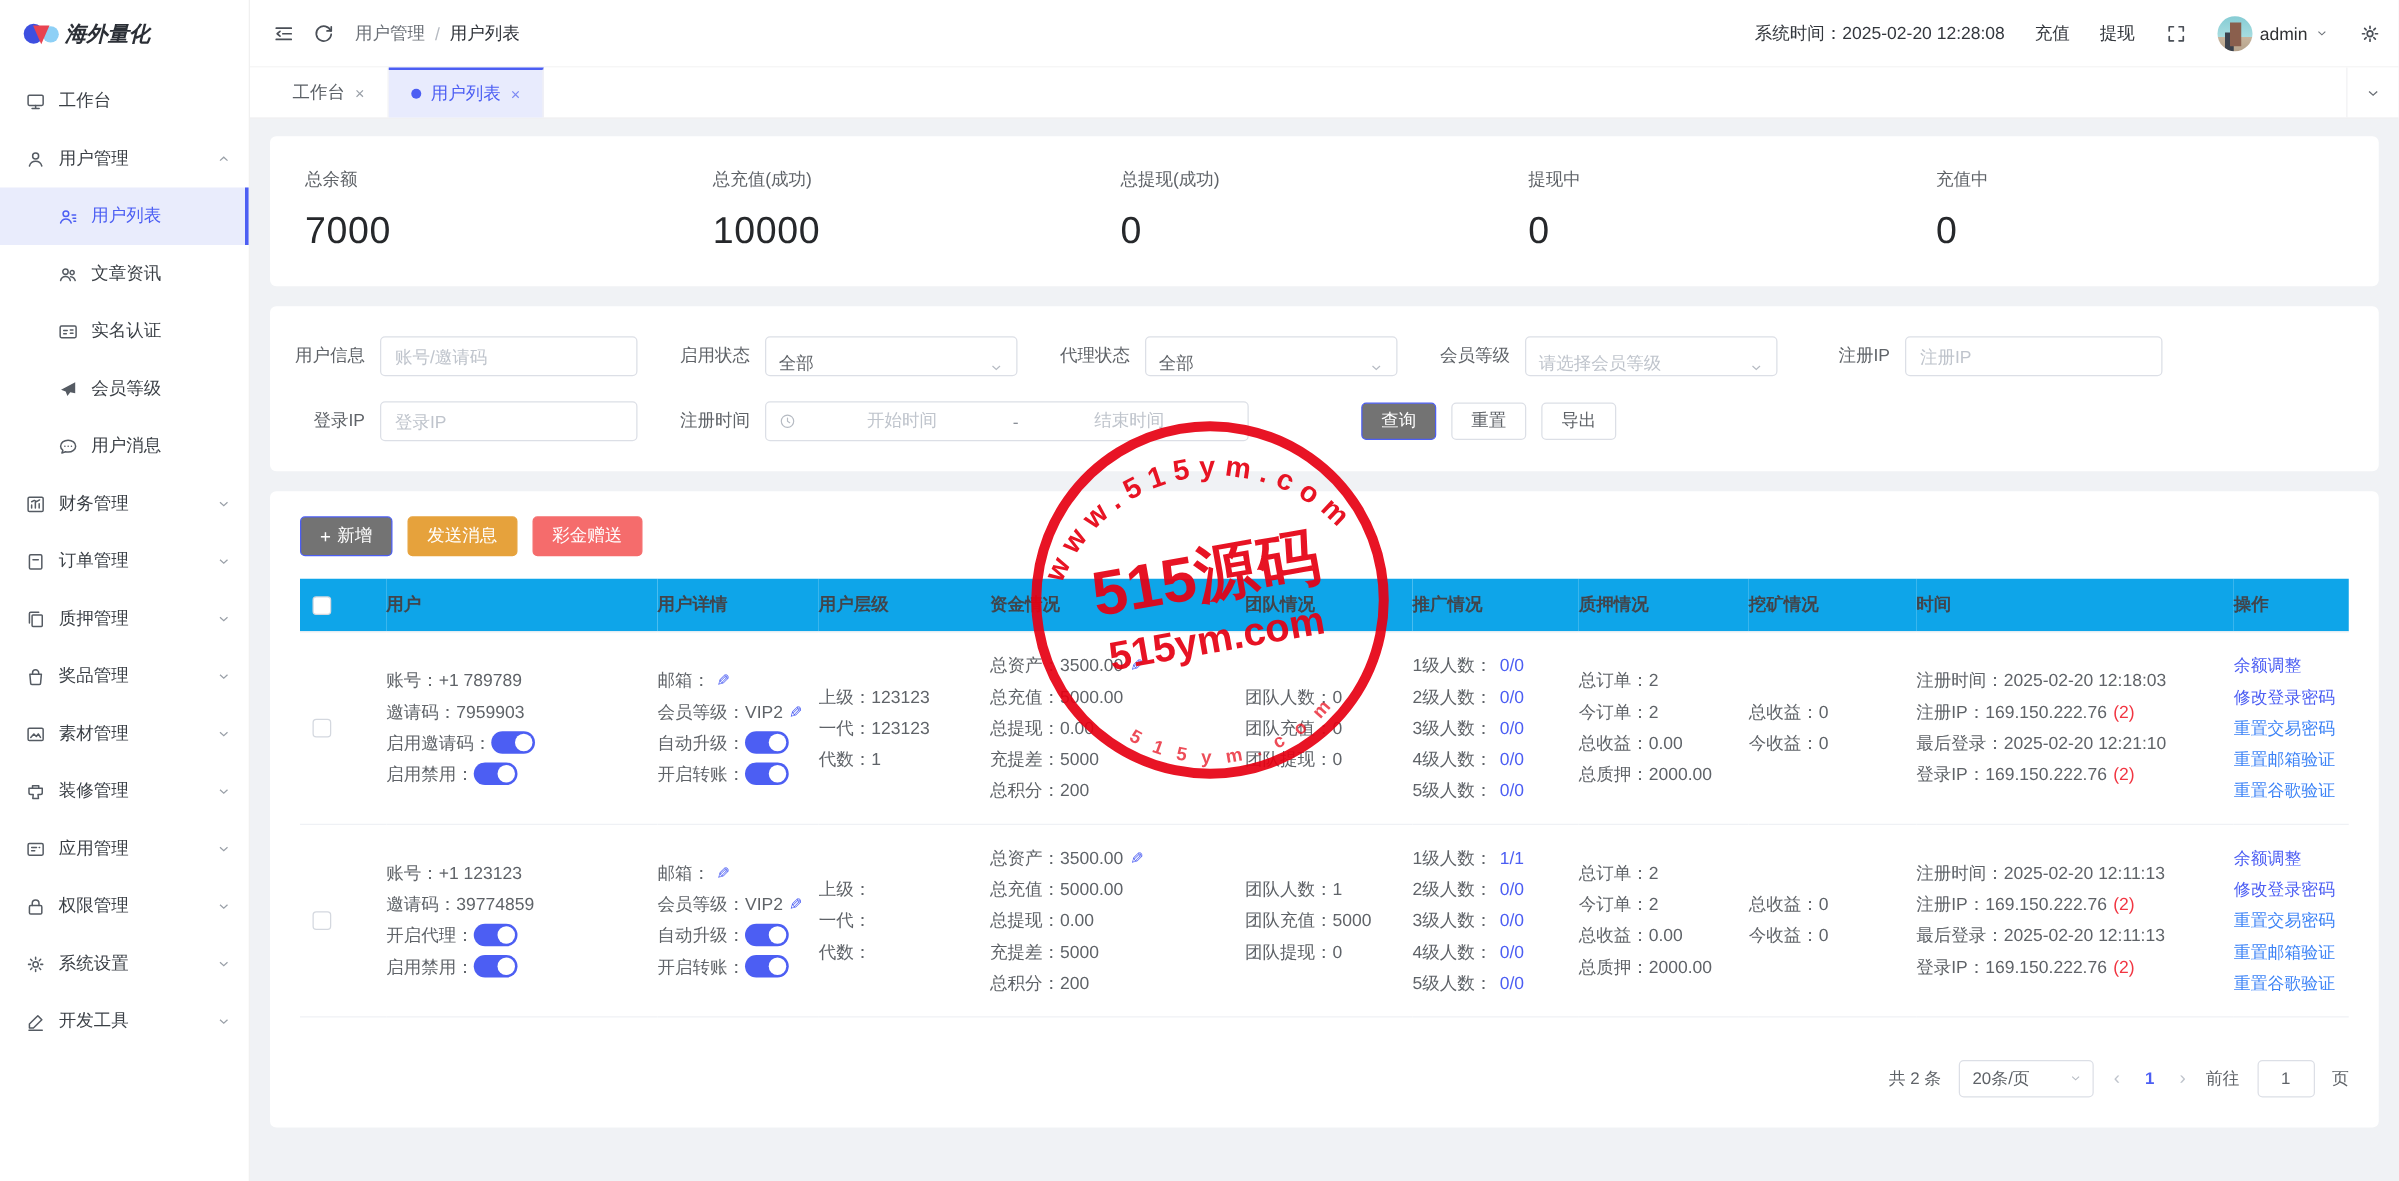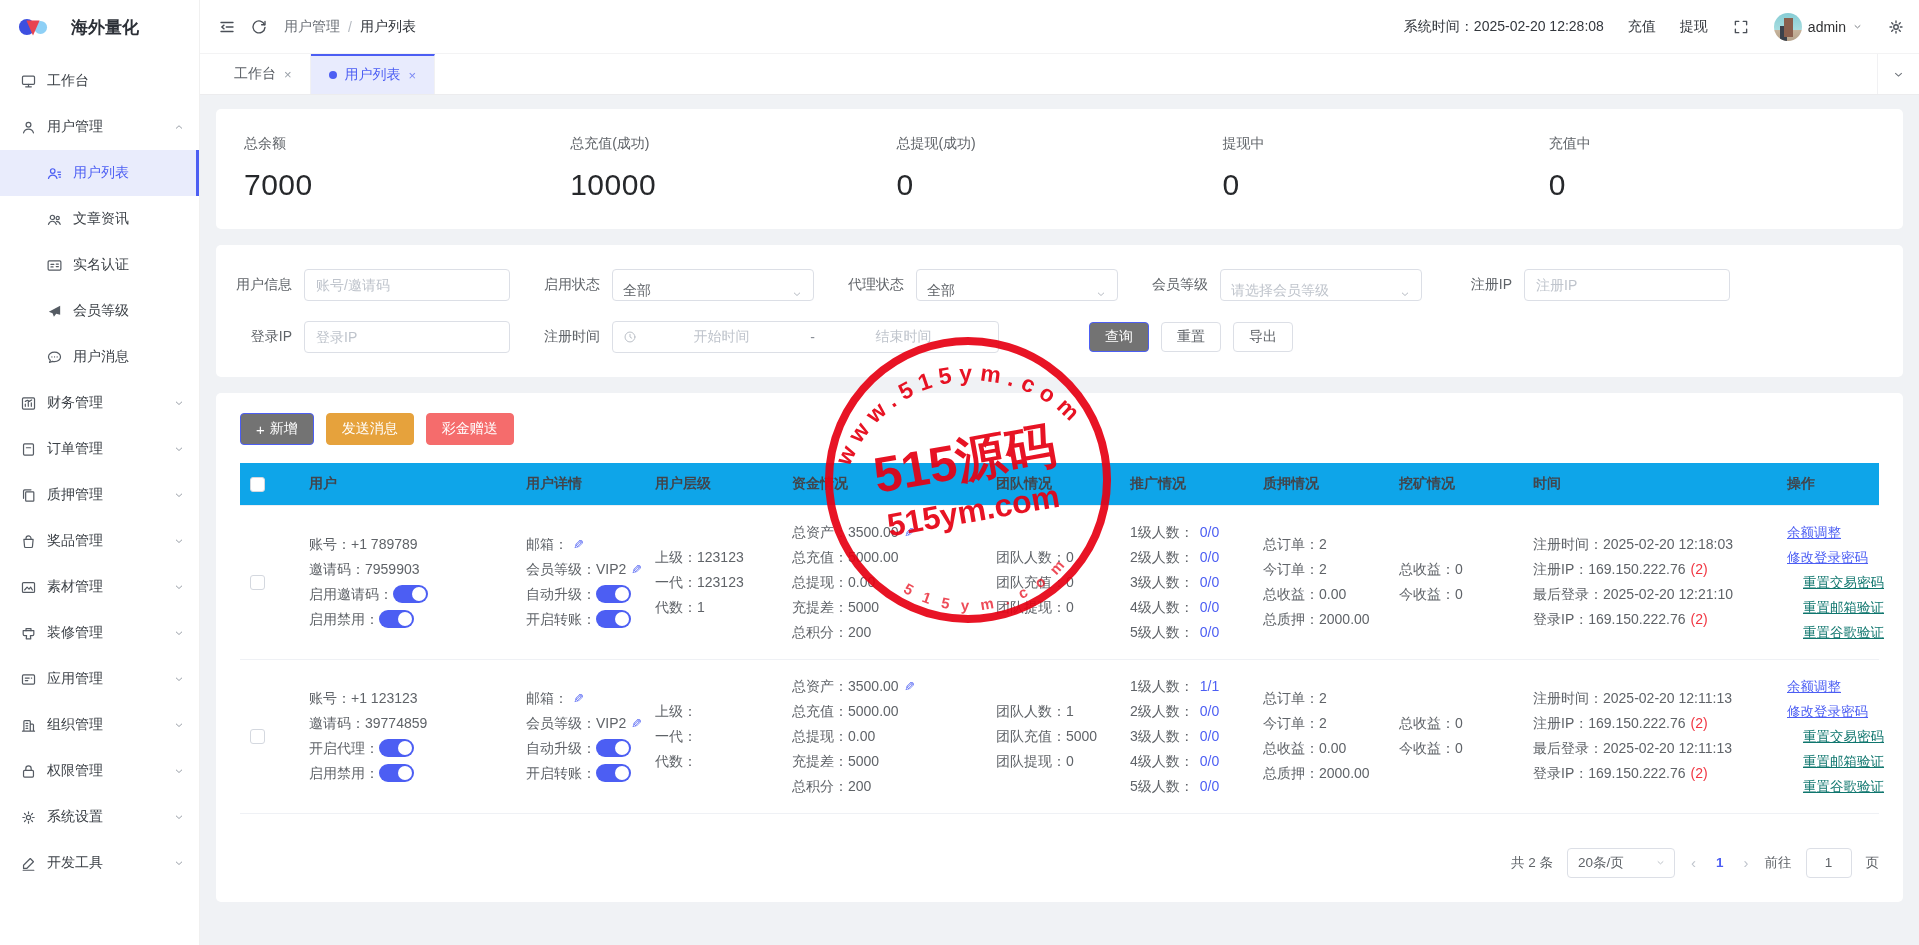--- a/index.html
+++ b/index.html
@@ -2,21 +2,21 @@
 <html><head>
 <meta charset="utf-8">
 <style>
   * { margin:0; padding:0; box-sizing:border-box; }
   html,body { width:1919px; height:945px; overflow:hidden; }
   body { font-family:"Liberation Sans","DejaVu Sans",sans-serif; font-size:14px; color:#303133; background:#f0f2f5; position:relative; }
   .app { display:flex; width:1919px; height:945px; }
 
   
   .sidebar { width:200px; background:#fff; border-right:1px solid #f0f0f0; flex:0 0 200px; overflow:hidden; }
-  .logo { height:54px; display:flex; align-items:center; padding-left:18px; gap:23px; }
+  .logo { height:54px; display:flex; align-items:center; padding-left:18px; gap:4px;font-style:italic; }
   .logo-text { font-size:17px; font-weight:bold; color:#2b2f36; }
   .menu { padding-top:4px; }
   .m-item { height:46px; display:flex; align-items:center; gap:10px; padding:0 14px 0 20px; color:#3a3f45; cursor:pointer; position:relative; }
   .m-item.child { padding-left:46px; }
   .m-item .mi-label { flex:1; font-size:14px; }
   .m-item .mi-icon { width:17px; height:17px; display:inline-flex; color:#555b63; }
   .m-item .mi-icon svg { width:17px; height:17px; stroke:currentColor; fill:none; stroke-width:1.7; stroke-linecap:round; stroke-linejoin:round; }
   .m-item .chev { color:#9aa0a8; display:inline-flex; }
   .m-item .chev svg { width:12px; height:12px; stroke:currentColor; fill:none; stroke-width:2; }
   .m-item.active { background:#e9ecfc; color:#4c5ef3; }
@@ -93,23 +93,23 @@
   .cb-cell { padding-left:10px !important; }
   .checkbox { width:15px; height:15px; border:1px solid #d4d8df; border-radius:3px; background:#fff; display:inline-block; vertical-align:middle; cursor:pointer; }
   .kv { line-height:25px; white-space:nowrap; }
   .klabel { color:#5f6368; }
   .kval { color:#5f6368; }
   .kval.link { color:#4c5ef3; cursor:pointer; margin-left:6px; }
   .suffix { color:#f13642; margin-left:5px; cursor:pointer; }
   .edit { color:#4c5ef3; font-size:13px; margin-left:5px; cursor:pointer; display:inline-block; transform:scaleX(-1); }
   .switch { width:35px; height:18px; border-radius:9px; background:#4c5ef3; display:inline-block; position:relative; vertical-align:-4px; cursor:pointer; }
   .switch::after { content:""; position:absolute; right:2px; top:2px; width:14px; height:14px; border-radius:50%; background:#fff; }
-  .op-link { cursor:pointer; text-decoration:underline; font-size:13.5px; }
+  .op-link { cursor:pointer; font-size:13.5px; }
   .op-link.c-blue { color:#4c5ef3; }
-  .op-link.c-orange { color:#0f766e;margin-left:16px; }
+  .op-link.c-orange { color:#3b82f6; }
 
   
   .pagination { display:flex; align-items:center; justify-content:flex-end; gap:14px; margin-top:34px; font-size:13.5px; color:#5f6368; }
   .pg-select { width:108px; height:30px; border:1px solid #dcdfe6; border-radius:4px; display:flex; align-items:center; padding:0 8px 0 10px; cursor:pointer; }
   .pg-select span { flex:1; }
   .pg-select svg { width:11px; height:11px; stroke:#b6bbc3; fill:none; stroke-width:2; }
   .pg-arrow { color:#bfc4cc; font-size:15px; cursor:pointer; padding:0 2px; }
   .pg-num { color:#4c5ef3; font-weight:bold; padding:0 4px; cursor:pointer; }
   .pg-goto-input { width:46px; height:30px; border:1px solid #dcdfe6; border-radius:4px; text-align:center; font-size:13.5px; color:#5f6368; outline:none; font-family:inherit; }
 
@@ -286,34 +286,20 @@
           </span>
         </div>
         <div class="m-item">
           <span class="mi-icon">
             <svg viewBox="0 0 24 24">
               <rect x="3.5" y="5.5" width="17" height="13" rx="1.5"></rect>
               <path d="M7.5 10h5.5M7.5 13.5h3.5M16 10h.5"></path>
             </svg>
           </span>
           <span class="mi-label">应用管理</span>
-          <span class="chev">
-            <svg viewBox="0 0 24 24">
-              <path d="M6 9.5l6 5.5 6-5.5"></path>
-            </svg>
-          </span>
-        </div>
-        <div class="m-item">
-          <span class="mi-icon">
-            <svg viewBox="0 0 24 24">
-              <path d="M5.5 20V6.3c0-.7.6-1.3 1.3-1.3h6.4c.7 0 1.3.6 1.3 1.3V20M14.5 10h3.2c.7 0 1.3.6 1.3 1.3V20M3.5 20h17"></path>
-              <path d="M8.5 9h2.5M8.5 12.5h2.5M8.5 16h2.5"></path>
-            </svg>
-          </span>
-          <span class="mi-label">组织管理</span>
           <span class="chev">
             <svg viewBox="0 0 24 24">
               <path d="M6 9.5l6 5.5 6-5.5"></path>
             </svg>
           </span>
         </div>
         <div class="m-item">
           <span class="mi-icon">
             <svg viewBox="0 0 24 24">
               <rect x="5" y="10.5" width="14" height="9.5" rx="1.5"></rect>

